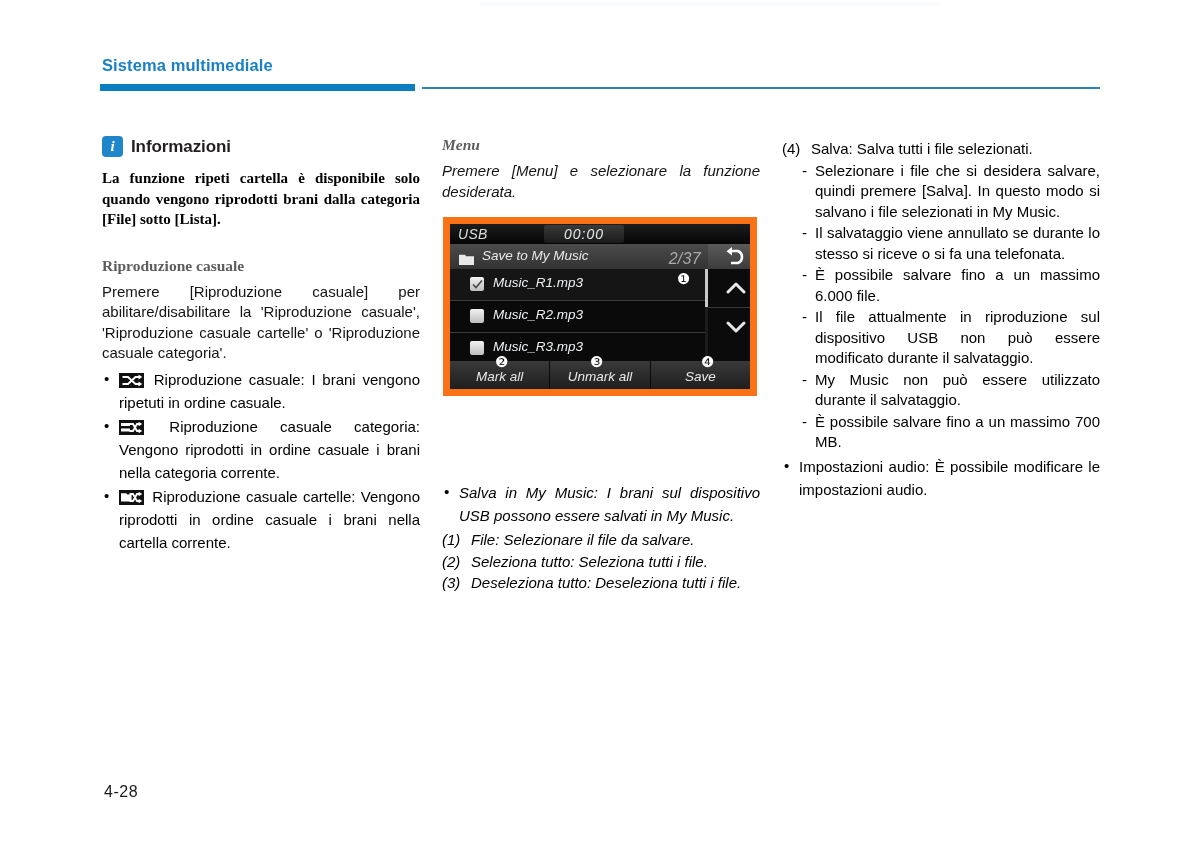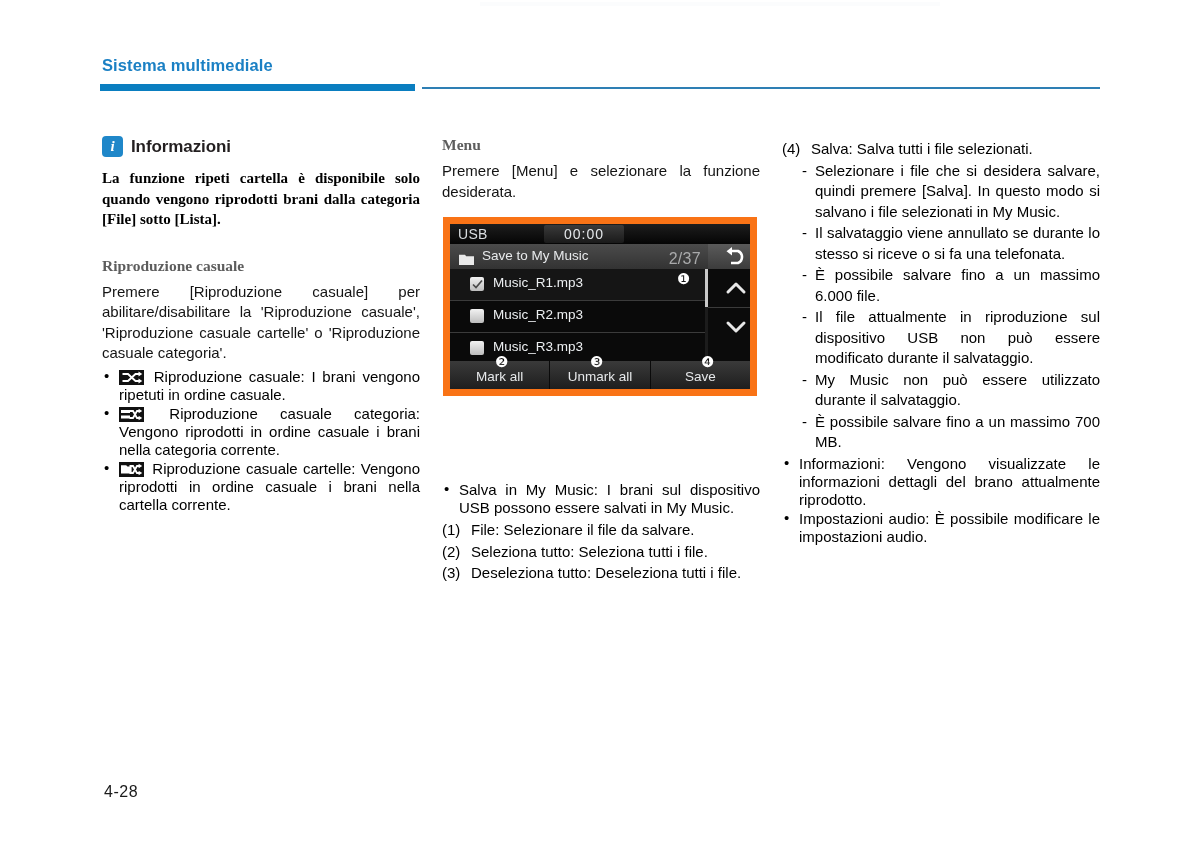--- a/index.html
+++ b/index.html
@@ -69,21 +69,21 @@
     background: #fbfcfd;
   }
 
   
   .column {
     position: absolute;
     top: 136px;
     width: 318px;
   }
   #col-1 { left: 102px; }
-  #col-2 { left: 442px; }
+  #col-2 { left: 442px; font-style: italic; }
   #col-3 { left: 782px; }
 
   
   #info-heading {
     display: flex;
     align-items: center;
     gap: 8px;
     margin-bottom: 11px;
   }
   #info-icon {
@@ -134,21 +134,21 @@
   
   ul.bullets {
     list-style: none;
     margin: 4px 0 0 0;
     padding: 0;
   }
   ul.bullets > li {
     position: relative;
     padding-left: 17px;
     font-size: 15px;
-    line-height: 18px;
+    line-height: 23px;
     text-align: justify;
     margin-bottom: 1px;
   }
   ul.bullets > li::before {
     content: "\2022";
     position: absolute;
     left: 2px;
     top: -1px;
     font-size: 15px;
     color: #000;
@@ -571,18 +571,17 @@
   <ul class="dashlist">
     <li>Selezionare i file che si desidera salvare, quindi premere [Salva]. In questo modo si salvano i file selezionati in My Music.</li>
     <li>Il salvataggio viene annullato se durante lo stesso si riceve o si fa una telefonata.</li>
     <li>È possibile salvare fino a un massimo 6.000 file.</li>
     <li>Il file attualmente in riproduzione sul dispositivo USB non può essere modificato durante il salvataggio.</li>
     <li>My Music non può essere utilizzato durante il salvataggio.</li>
     <li>È possibile salvare fino a un massimo 700 MB.</li>
   </ul>
 
   <ul class="bullets" style="margin-top:2px;">
-    <li>Informazioni: Vengono visualizzate le informazioni dettagli del brano attualmente riprodotto.</li>
     <li>Impostazioni audio: È possibile modificare le impostazioni audio.</li>
   </ul>
 </div>
 
 <div id="page-number">4-28</div>
 
 </body></html>

